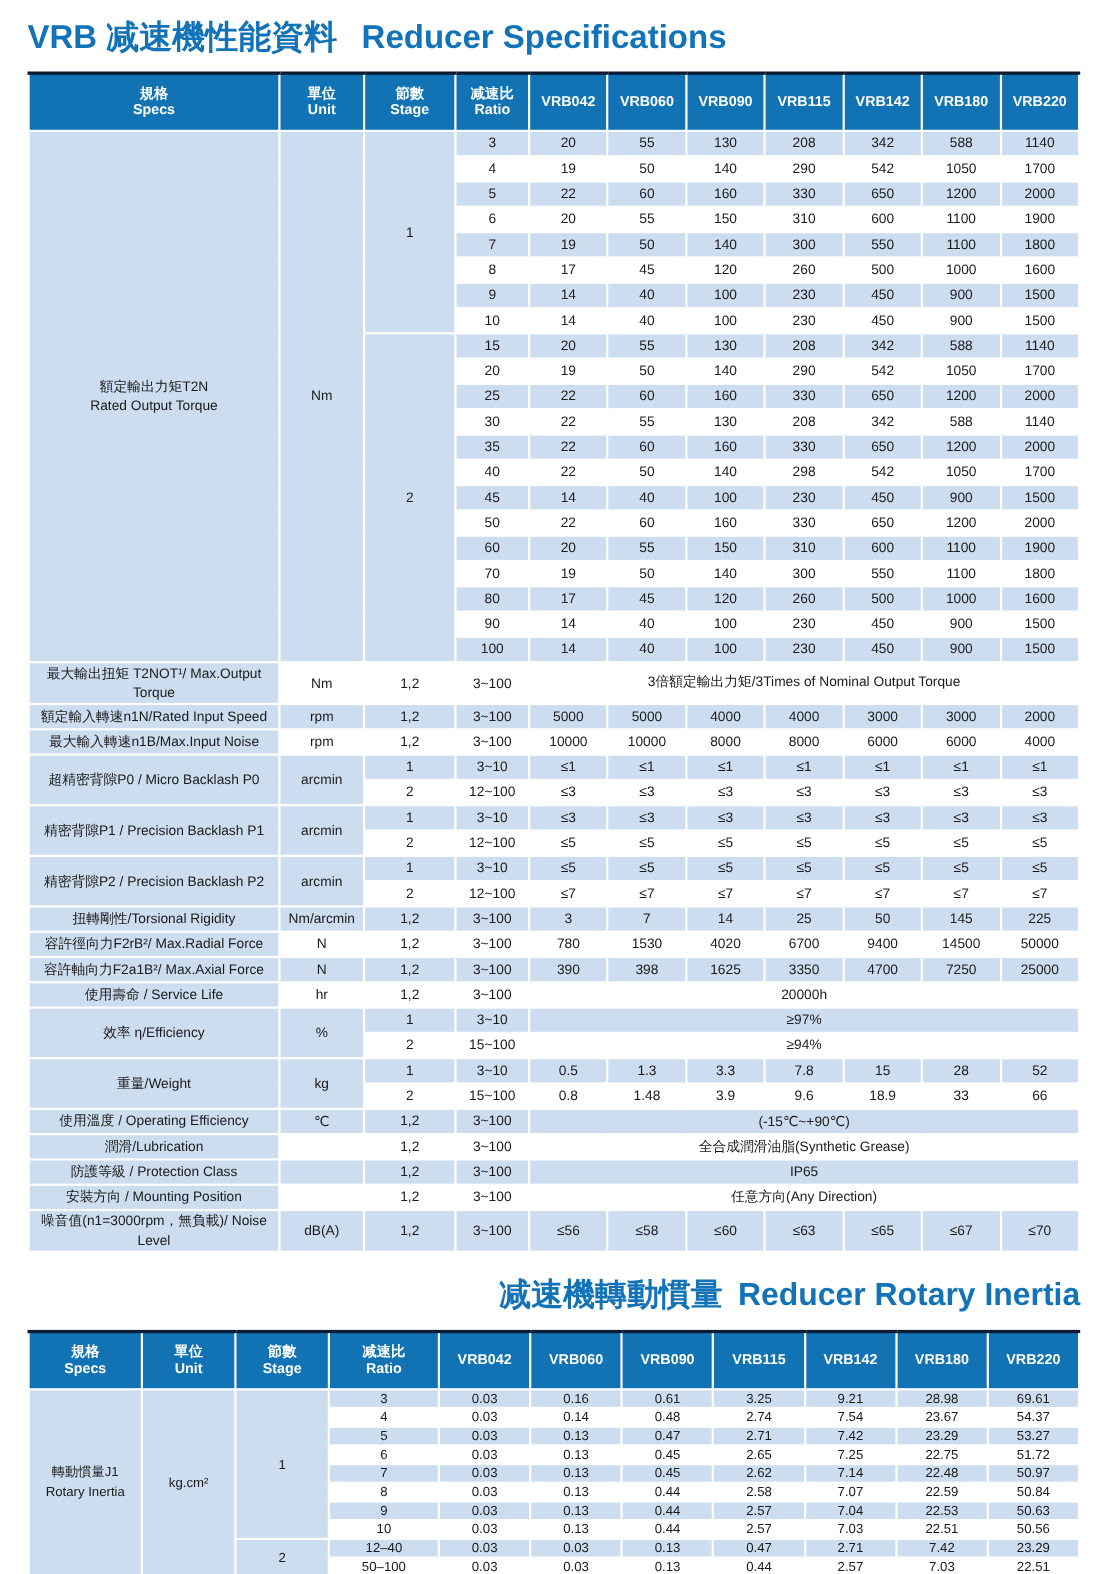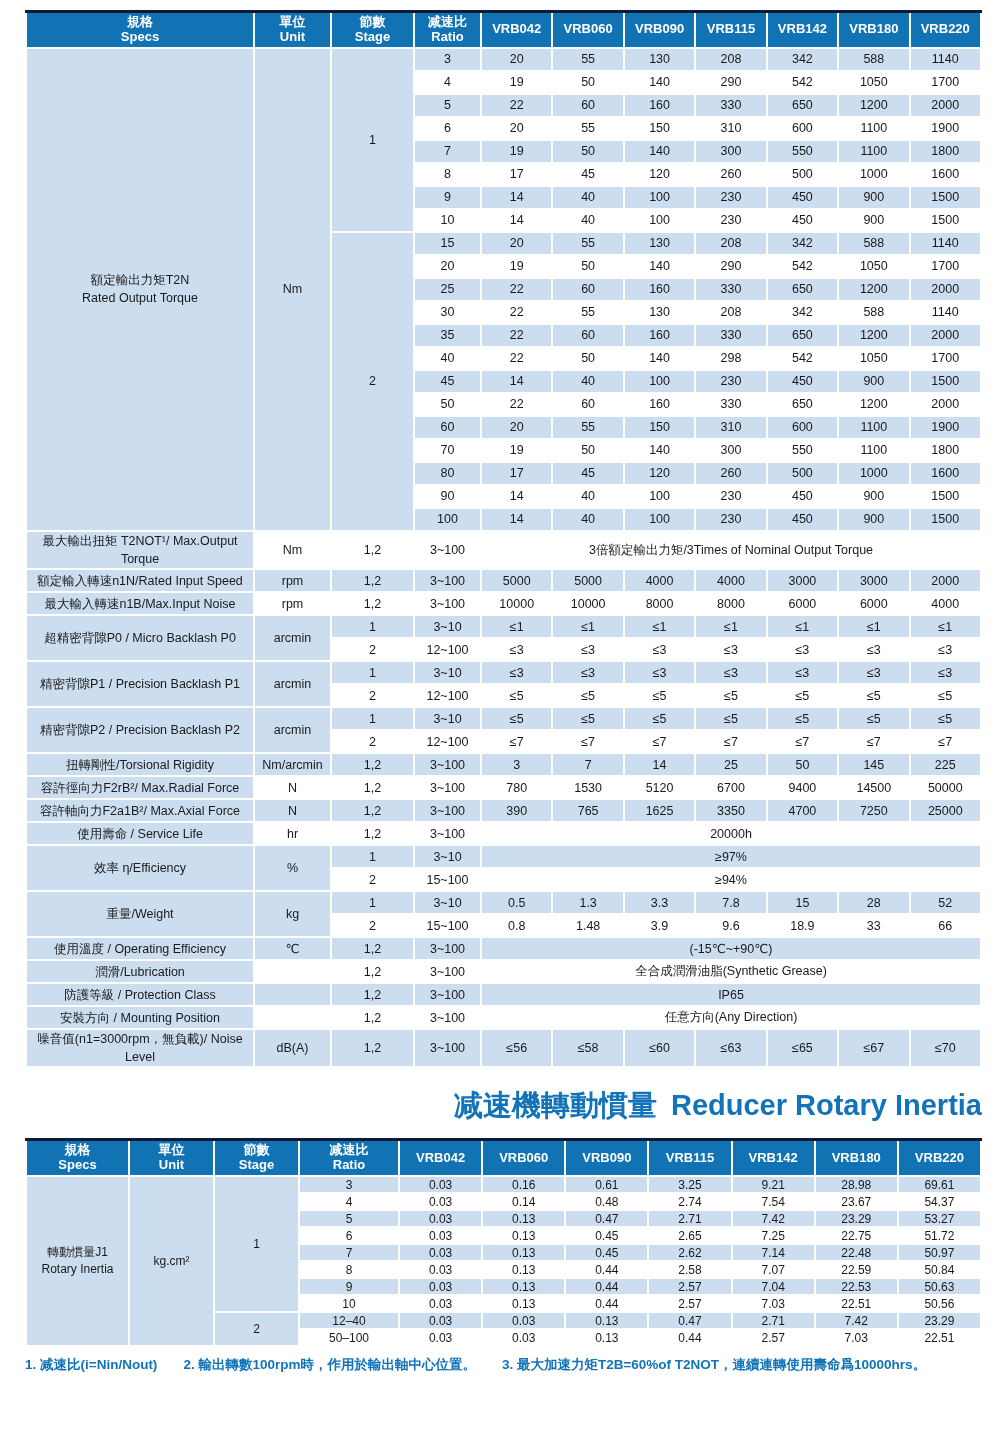--- a/index.html
+++ b/index.html
@@ -37,21 +37,21 @@
     table-layout: fixed;
   }
   table.spec th {
     background: var(--header-blue);
     color: #ffffff;
     font-size: 13px;
     font-weight: bold;
     text-align: center;
     vertical-align: middle;
     line-height: 1.15;
-    height: 36px;
+    height: 52px;
     padding: 2px;
     border: 2px solid #ffffff;
     border-top: 3px solid var(--navy);
   }
   table.spec td {
     border: 2px solid #ffffff;
     font-size: 12.5px;
     text-align: center;
     vertical-align: middle;
     padding: 0 2px;
@@ -77,20 +77,23 @@
   .fn { font-size: 13.5px; line-height: 1.45; }
   .fn-zh { color: var(--title-blue); font-weight: bold; margin-bottom: 3px; }
   .fn span { margin-right: 26px; }
   .fn span:last-child { margin-right: 0; }
 </style>
 </head>
 <body>
 
 <div class="page">
 
+  <h1 class="title">
+    <span class="t-zh">VRB 减速機性能資料</span><span class="t-en">Reducer Specifications</span>
+  </h1>
 
   <table class="spec" id="spec-table">
     <colgroup>
       <col style="width:228px">
         <col style="width:77px">
         <col style="width:83px">
         <col style="width:67px">
       <col>
         <col>
         <col>
@@ -478,35 +481,35 @@
         </tr>
         <tr class="even">
           <td class="lab">
             <div>容許徑向力F2rB²/ Max.Radial Force</div>
           </td>
           <td>N</td>
           <td>1,2</td>
           <td class="rt">3~100</td>
           <td class="val">780</td>
           <td class="val">1530</td>
-          <td class="val">5120</td>
+          <td class="val">4020</td>
           <td class="val">6700</td>
           <td class="val">9400</td>
           <td class="val">14500</td>
           <td class="val">50000</td>
         </tr>
         <tr class="odd">
           <td class="lab">
             <div>容許軸向力F2a1B²/ Max.Axial Force</div>
           </td>
           <td>N</td>
           <td>1,2</td>
           <td class="rt">3~100</td>
           <td class="val">390</td>
-          <td class="val">765</td>
+          <td class="val">398</td>
           <td class="val">1625</td>
           <td class="val">3350</td>
           <td class="val">4700</td>
           <td class="val">7250</td>
           <td class="val">25000</td>
         </tr>
         <tr class="even">
           <td class="lab">
             <div>使用壽命 / Service Life</div>
           </td>

